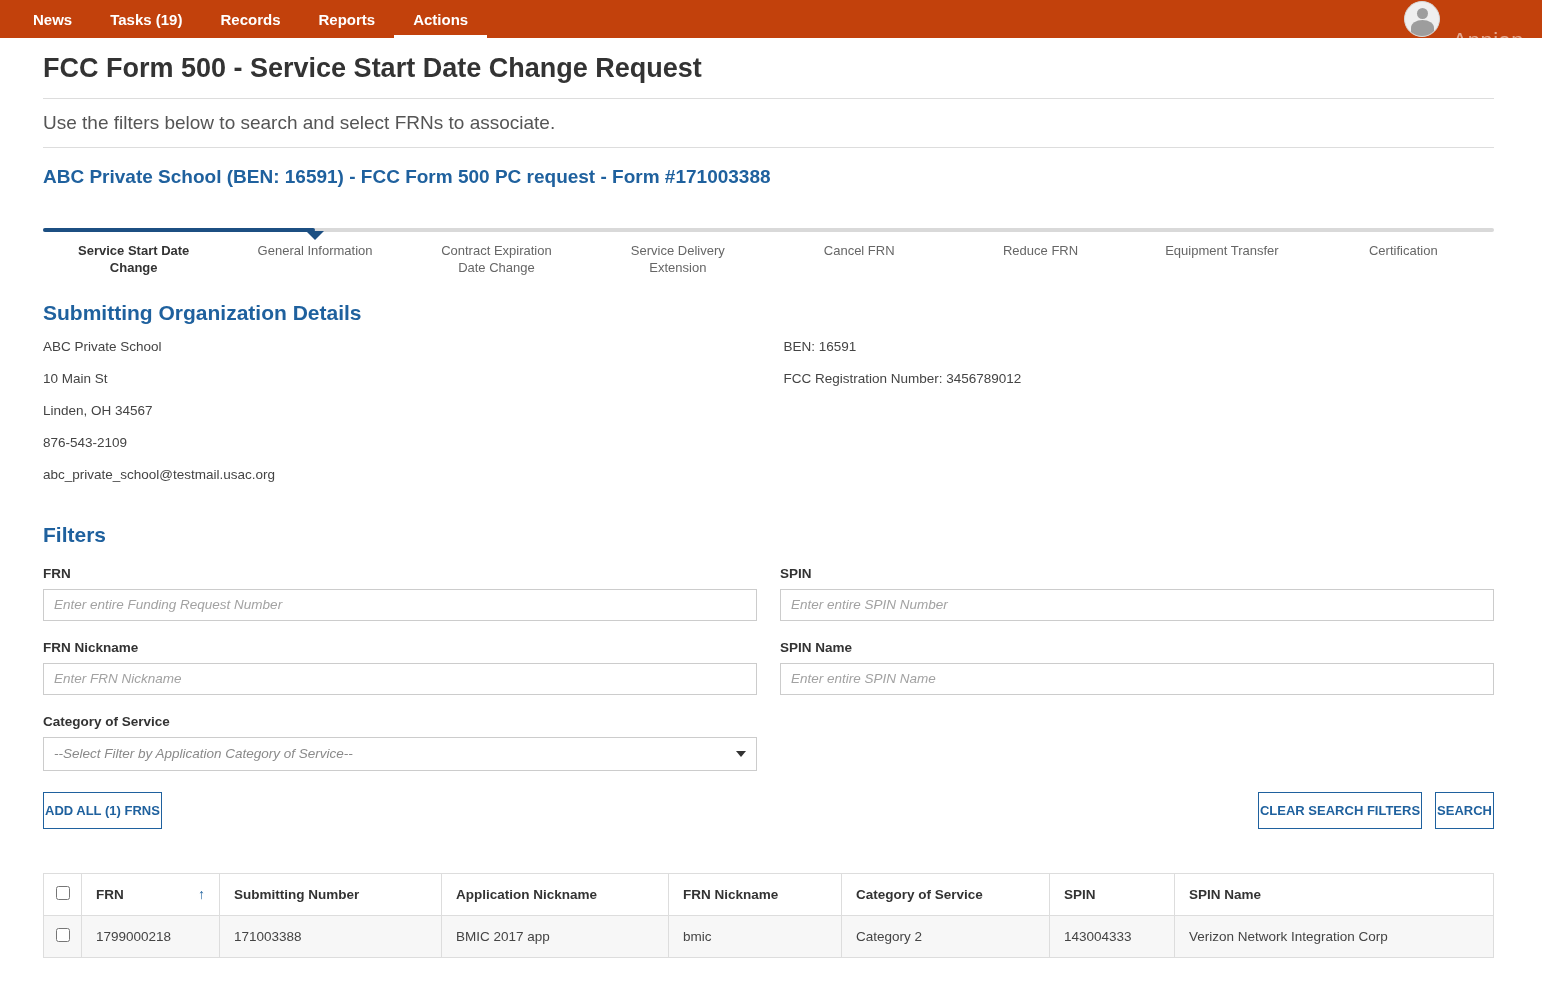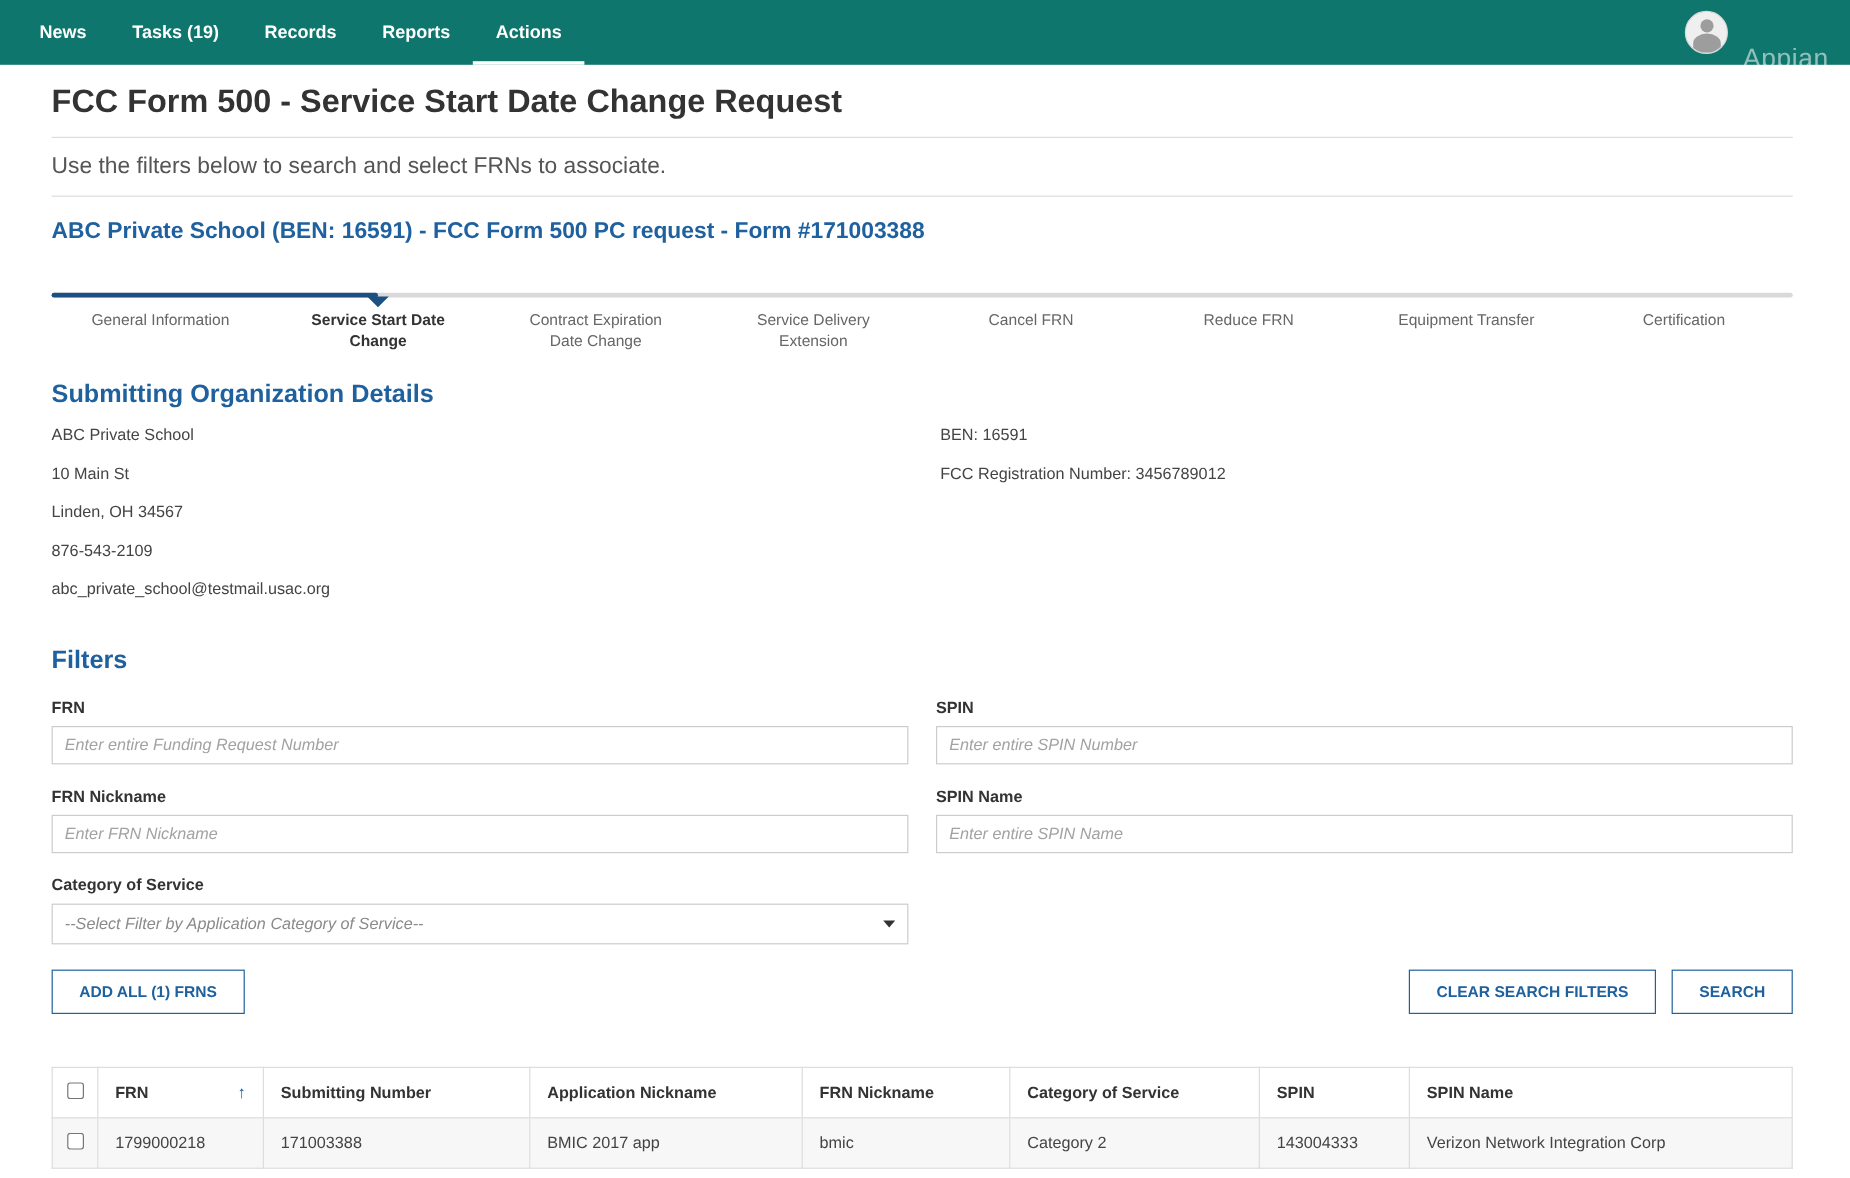--- a/index.html
+++ b/index.html
@@ -4,22 +4,22 @@
 <style>
   * { box-sizing: border-box; margin: 0; padding: 0; }
   html,body { width: 1542px; height: 982px; overflow: hidden; }
   body {
     font-family: "Liberation Sans", sans-serif;
     background: #fff;
     color: #333;
   }
   
   .topnav {
-    height: 54px;
-    background: #0f766e;
+    height: 38px;
+    background: #c2410c;
     display: flex;
     align-items: stretch;
     padding-left: 14px;
   }
   .nav-item {
     display: flex; align-items: center;
     padding: 0 19px;
     color: #fff; font-size: 15px; font-weight: 700;
     cursor: pointer;
     border-bottom: 3px solid transparent;
@@ -84,21 +84,21 @@
   .selectbox .sel-text { font-style: italic; color: #8a8a8a; font-size: 13.5px; }
   .caret-down { width: 0; height: 0; border-left: 5px solid transparent; border-right: 5px solid transparent; border-top: 6px solid #333; }
 
   
   .btn-row { margin-top: 21px; display: flex; justify-content: space-between; align-items: center; }
   .btn-group { display: flex; gap: 13px; }
   .btn {
     background: #fff; border: 1px solid #1f619e; color: #1f619e;
     font-family: "Liberation Sans", sans-serif;
     font-size: 13px; font-weight: 700;
-    padding: 10px 22px; cursor: pointer; white-space: nowrap;
+    padding: 10px 1px; cursor: pointer; white-space: nowrap;
   }
 
   
   .results { margin-top: 44px; }
   table { width: 100%; border-collapse: collapse; font-size: 13.5px; table-layout: fixed; }
   th, td { border: 1px solid #ddd; padding: 12px 14px; text-align: left; overflow: hidden; white-space: nowrap; }
   th { font-weight: 700; color: #333; background: #fff; }
   tbody td { background: #f7f7f7; color: #444; }
   .cb-cell { width: 38px; text-align: center; padding: 12px 8px; }
   .frn-th { display: flex; align-items: center; justify-content: space-between; }
@@ -131,22 +131,22 @@
   <hr class="rule" style="margin-top:0;">
 
   <h2 class="form-heading">ABC Private School (BEN: 16591) - FCC Form 500 PC request - Form #171003388</h2>
 
   <div class="stepper">
     <div class="stepper-line">
       <div class="stepper-done"></div>
       <div class="stepper-arrow"></div>
     </div>
     <div class="steps">
+      <div class="step active">Service Start Date Change</div>
       <div class="step">General Information</div>
-      <div class="step active">Service Start Date Change</div>
       <div class="step">Contract Expiration Date Change</div>
       <div class="step">Service Delivery Extension</div>
       <div class="step">Cancel FRN</div>
       <div class="step">Reduce FRN</div>
       <div class="step">Equipment Transfer</div>
       <div class="step">Certification</div>
     </div>
   </div>
 
   <div class="org-section">

